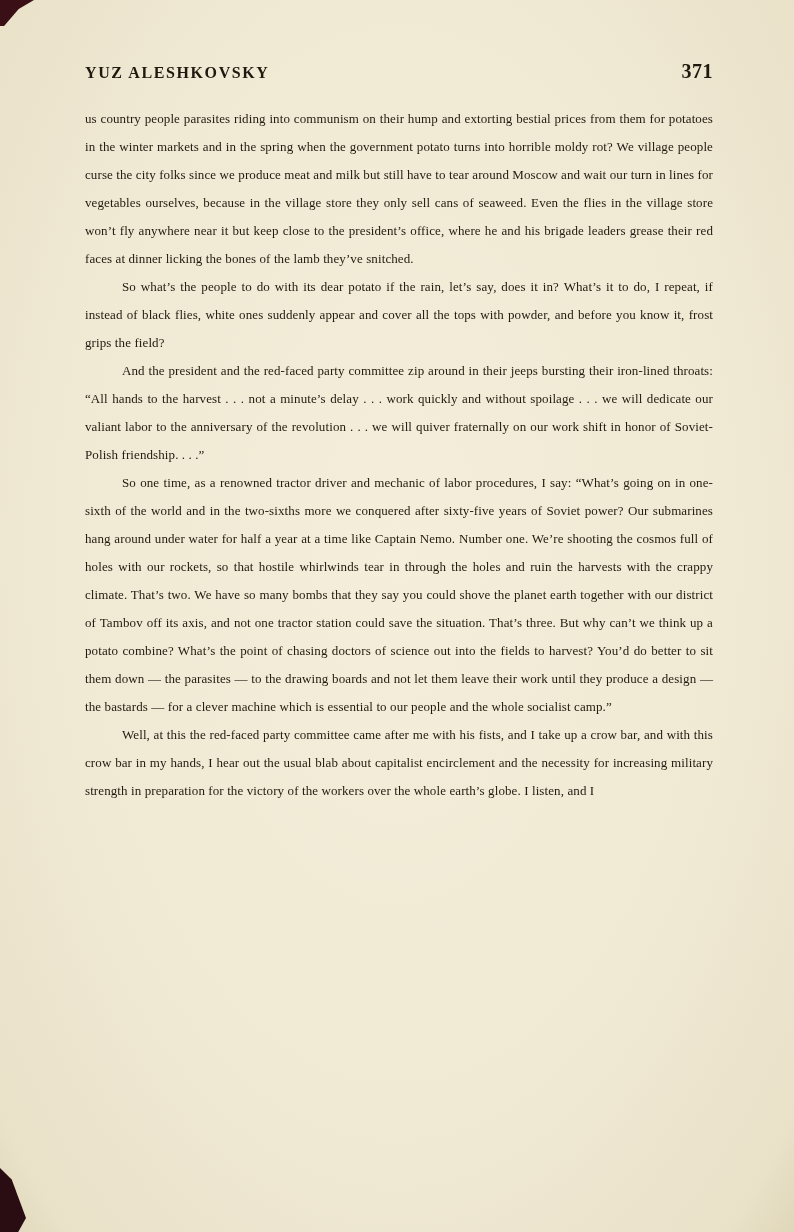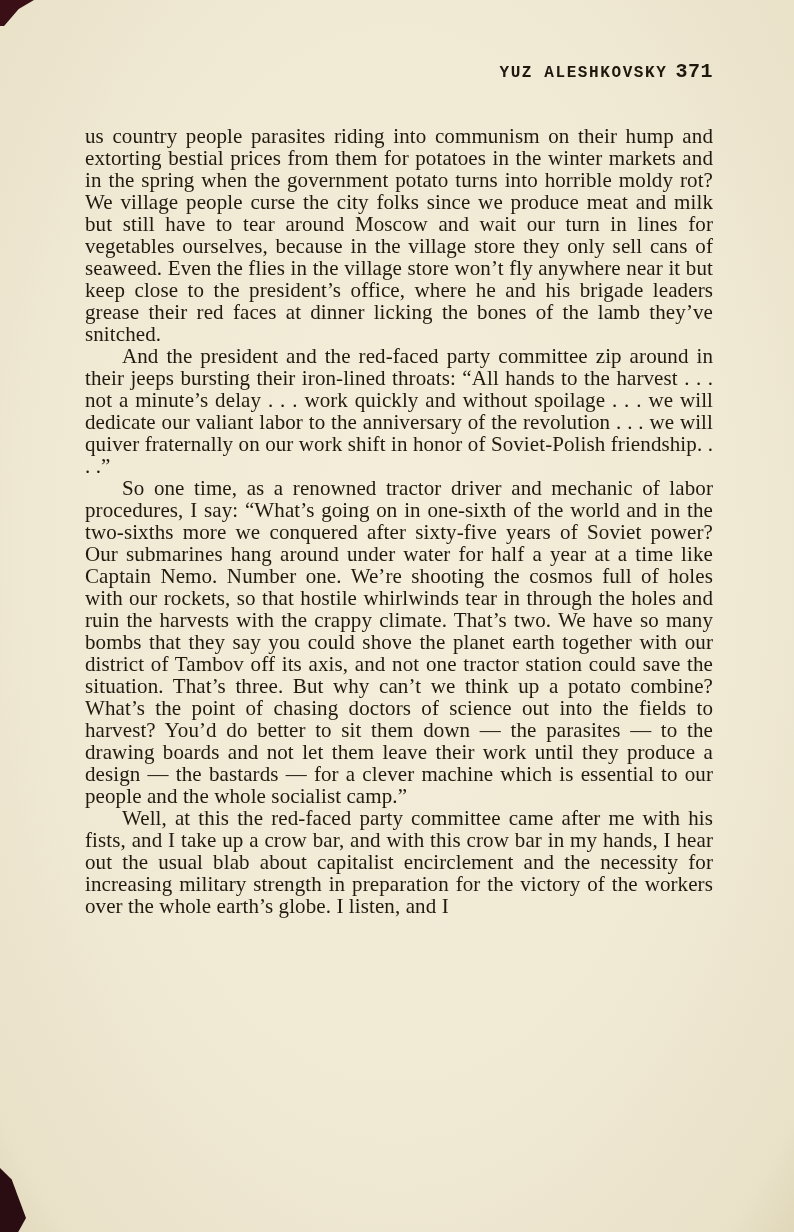--- a/index.html
+++ b/index.html
@@ -39,40 +39,40 @@
     clip-path: polygon(0 0, 45% 18%, 100% 78%, 70% 100%, 0 100%);
   }
   .content {
     position: absolute;
     left: 85px;
     top: 60px;
     width: 628px;
   }
   .running-header {
     display: flex;
-    justify-content: flex-end;
+    justify-content: space-between;
     align-items: baseline;
-    font-family: Liberation Mono, monospace;
+    font-family: Liberation Serif, serif;
     color: #1f180e;
     gap: 8px;
   }
   .author-name {
     font-size: 16px;
     font-weight: 700;
     letter-spacing: 1.6px;
   }
   .page-number {
     font-size: 20px;
     font-weight: 700;
     letter-spacing: 0.5px;
   }
   .body-text {
-    margin-top: 42px;
-    font-size: 21px;
-    line-height: 22px;
+    margin-top: 22px;
+    font-size: 13px;
+    line-height: 28px;
     color: #221a10;
     text-align: justify;
     letter-spacing: 0.1px;
   }
   .body-text p {
     margin: 0;
     padding: 0;
   }
   .body-text p.indent {
     text-indent: 37px;
@@ -88,19 +88,20 @@
 
   <div class="content">
 
     <div class="running-header">
       <span class="author-name">YUZ ALESHKOVSKY</span>
       <span class="page-number">371</span>
     </div>
 
     <div class="body-text">
       <p>us country people parasites riding into communism on their hump and extorting bestial prices from them for potatoes in the winter markets and in the spring when the government potato turns into horrible moldy rot? We village people curse the city folks since we produce meat and milk but still have to tear around Moscow and wait our turn in lines for vegetables ourselves, because in the village store they only sell cans of seaweed. Even the flies in the village store won’t fly anywhere near it but keep close to the president’s office, where he and his brigade leaders grease their red faces at dinner licking the bones of the lamb they’ve snitched.</p>
+      <p class="indent">So what’s the people to do with its dear potato if the rain, let’s say, does it in? What’s it to do, I repeat, if instead of black flies, white ones suddenly appear and cover all the tops with powder, and before you know it, frost grips the field?</p>
       <p class="indent">And the president and the red-faced party committee zip around in their jeeps bursting their iron-lined throats: “All hands to the harvest . . . not a minute’s delay . . . work quickly and without spoilage . . . we will dedicate our valiant labor to the anniversary of the revolution . . . we will quiver fraternally on our work shift in honor of Soviet-Polish friendship. . . .”</p>
       <p class="indent">So one time, as a renowned tractor driver and mechanic of labor procedures, I say: “What’s going on in one-sixth of the world and in the two-sixths more we conquered after sixty-five years of Soviet power? Our submarines hang around under water for half a year at a time like Captain Nemo. Number one. We’re shooting the cosmos full of holes with our rockets, so that hostile whirlwinds tear in through the holes and ruin the harvests with the crappy climate. That’s two. We have so many bombs that they say you could shove the planet earth together with our district of Tambov off its axis, and not one tractor station could save the situation. That’s three. But why can’t we think up a potato combine? What’s the point of chasing doctors of science out into the fields to harvest? You’d do better to sit them down — the parasites — to the drawing boards and not let them leave their work until they produce a design — the bastards — for a clever machine which is essential to our people and the whole socialist camp.”</p>
       <p class="indent">Well, at this the red-faced party committee came after me with his fists, and I take up a crow bar, and with this crow bar in my hands, I hear out the usual blab about capitalist encirclement and the necessity for increasing military strength in preparation for the victory of the workers over the whole earth’s globe. I listen, and I</p>
     </div>
 
   </div>
 </div>
 
 </body></html>

